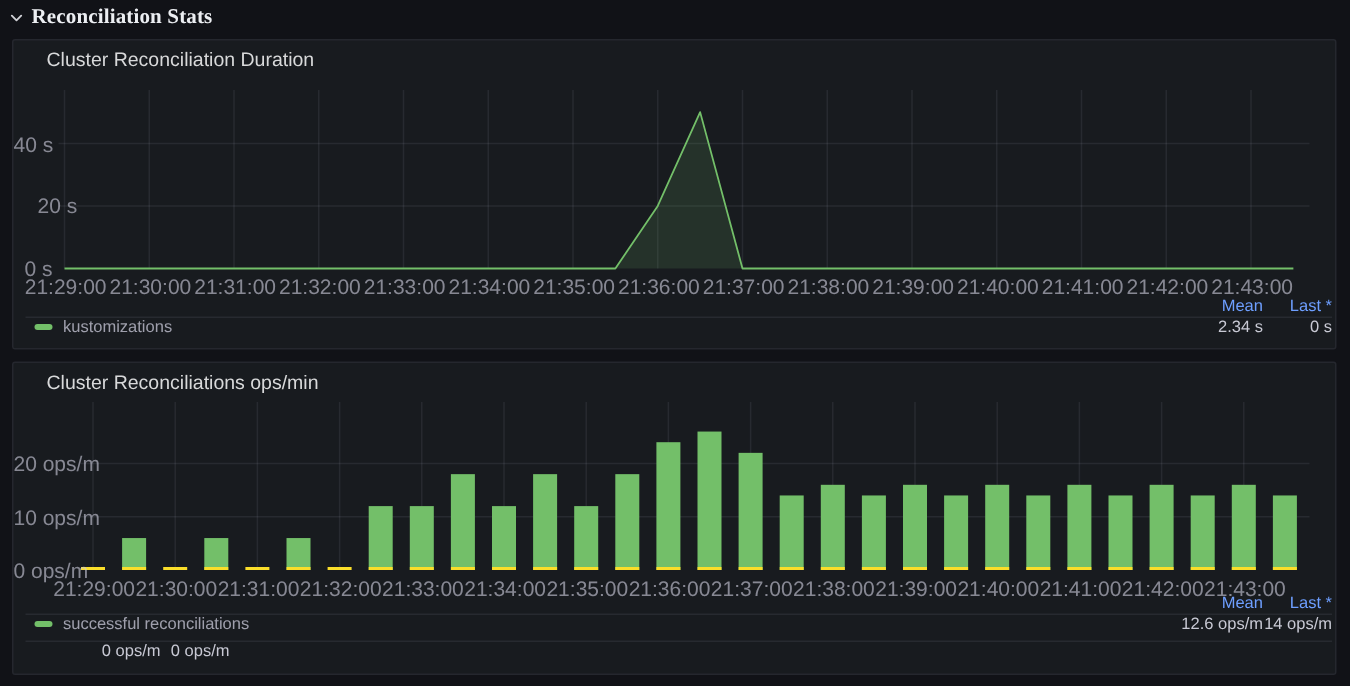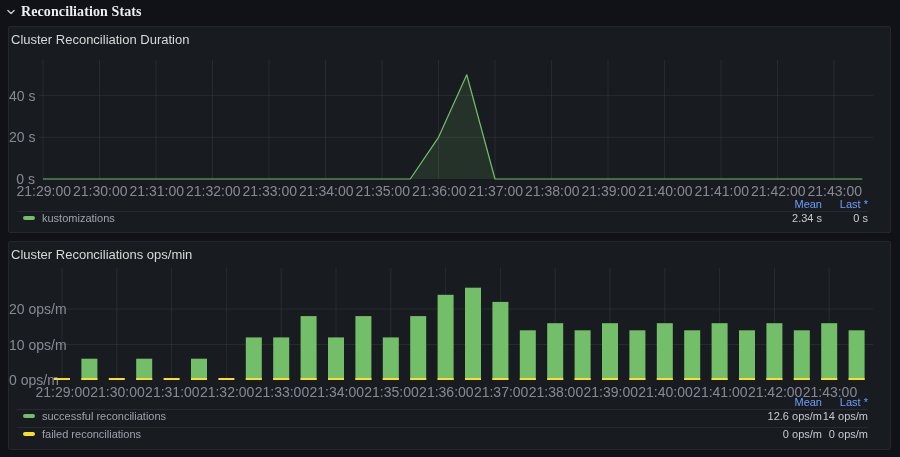--- a/index.html
+++ b/index.html
@@ -15,32 +15,32 @@
   }
   .row-title{font-size:14px;font-weight:700;color:#eceef2;letter-spacing:.1px;font-family:Liberation Serif, serif;}
   .chev{display:flex;align-items:center;}
   .panel{
     position:absolute;background:#181b1f;
     border:1px solid #25272e;border-radius:2px;
   }
   #panel1{left:8px;top:26px;width:881px;height:205px;}
   #panel2{left:8px;top:241px;width:881px;height:207px;}
   .panel-title{
-    position:absolute;top:5px;left:2px;
+    position:absolute;top:5px;left:22px;
     font-size:13px;font-weight:500;color:#d8d9da;
   }
   .chart{position:absolute;inset:0;}
   .chart svg{position:absolute;left:0;top:0;}
   .axis-label{
     position:absolute;font-size:14px;line-height:12px;
     color:rgba(204,204,220,0.62);white-space:nowrap;
   }
   .y-label{text-align:right;}
   .x-label{text-align:right;width:56px;}
-  .legend{position:absolute;left:8px;right:22px;font-size:11px;}
+  .legend{position:absolute;left:8px;right:2px;font-size:11px;}
   #panel1 .legend{bottom:3px;}
   #panel2 .legend{bottom:4px;}
   .lg-head{display:flex;justify-content:flex-end;align-items:center;height:14px;font-weight:500;}
   .lg-row{display:flex;align-items:flex-start;height:17px;border-top:1px solid rgba(204,204,220,0.09);}
   .lg-col{width:90px;text-align:right;color:#c8c9d4;}
   .lg-col.last{width:46px;}
   .lg-head .lg-col{color:#6E9FFF;cursor:pointer;}
   .lg-label{flex:1;display:flex;align-items:center;gap:7px;padding-left:6px;
     color:rgba(204,204,220,0.75);cursor:pointer;}
   .swatch{width:12px;height:4px;border-radius:2px;display:inline-block;}
@@ -76,21 +76,21 @@
           <line x1="599" y1="33" x2="599" y2="152" stroke="rgba(204,204,220,0.09)" stroke-width="1"></line>
           <line x1="655.5" y1="33" x2="655.5" y2="152" stroke="rgba(204,204,220,0.09)" stroke-width="1"></line>
           <line x1="712" y1="33" x2="712" y2="152" stroke="rgba(204,204,220,0.09)" stroke-width="1"></line>
           <line x1="768.5" y1="33" x2="768.5" y2="152" stroke="rgba(204,204,220,0.09)" stroke-width="1"></line>
           <line x1="825" y1="33" x2="825" y2="152" stroke="rgba(204,204,220,0.09)" stroke-width="1"></line>
         </g>
         <path d="M34,152 L401.25,152 L429.5,110.3 L457.75,47.75 L486,152 L853.25,152 L853.25,152 L34,152 Z" fill="rgba(115,191,105,0.15)" stroke="none"></path>
         <polyline points="34,152 401.25,152 429.5,110.3 457.75,47.75 486,152 853.25,152" fill="none" stroke="#73BF69" stroke-width="1.2" stroke-linejoin="round"></polyline>
       </svg>
       <div class="axis-label y-label" style="left: 0px; top: 146px; width: 26px;">0 s</div>
-      <div class="axis-label y-label" style="left: 0px; top: 104.3px; width: 26px;">20 s</div>
+      <div class="axis-label y-label" style="left: 16px; top: 104.3px; width: 26px;">20 s</div>
       <div class="axis-label y-label" style="left: 0px; top: 62.6px; width: 26px;">40 s</div>
       <div class="axis-label x-label" style="left: 6px; top: 158px;">21:29:00</div>
       <div class="axis-label x-label" style="left: 62.5px; top: 158px;">21:30:00</div>
       <div class="axis-label x-label" style="left: 119px; top: 158px;">21:31:00</div>
       <div class="axis-label x-label" style="left: 175.5px; top: 158px;">21:32:00</div>
       <div class="axis-label x-label" style="left: 232px; top: 158px;">21:33:00</div>
       <div class="axis-label x-label" style="left: 288.5px; top: 158px;">21:34:00</div>
       <div class="axis-label x-label" style="left: 345px; top: 158px;">21:35:00</div>
       <div class="axis-label x-label" style="left: 401.5px; top: 158px;">21:36:00</div>
       <div class="axis-label x-label" style="left: 458px; top: 158px;">21:37:00</div>
@@ -226,21 +226,17 @@
       </div>
       <div class="lg-row">
         <span class="lg-label">
           <span class="swatch" style="background: rgb(115, 191, 105);"></span>
           <span>successful reconciliations</span>
         </span>
         <span class="lg-col">12.6 ops/m</span>
         <span class="lg-col last">14 ops/m</span>
       </div>
       <div class="lg-row">
-        <span class="lg-label">
-          <span class="swatch" style="background: rgb(250, 222, 42);"></span>
-          <span>failed reconciliations</span>
-        </span>
         <span class="lg-col">0 ops/m</span>
         <span class="lg-col last">0 ops/m</span>
       </div>
     </div>
 </section>
 
 </body></html>

